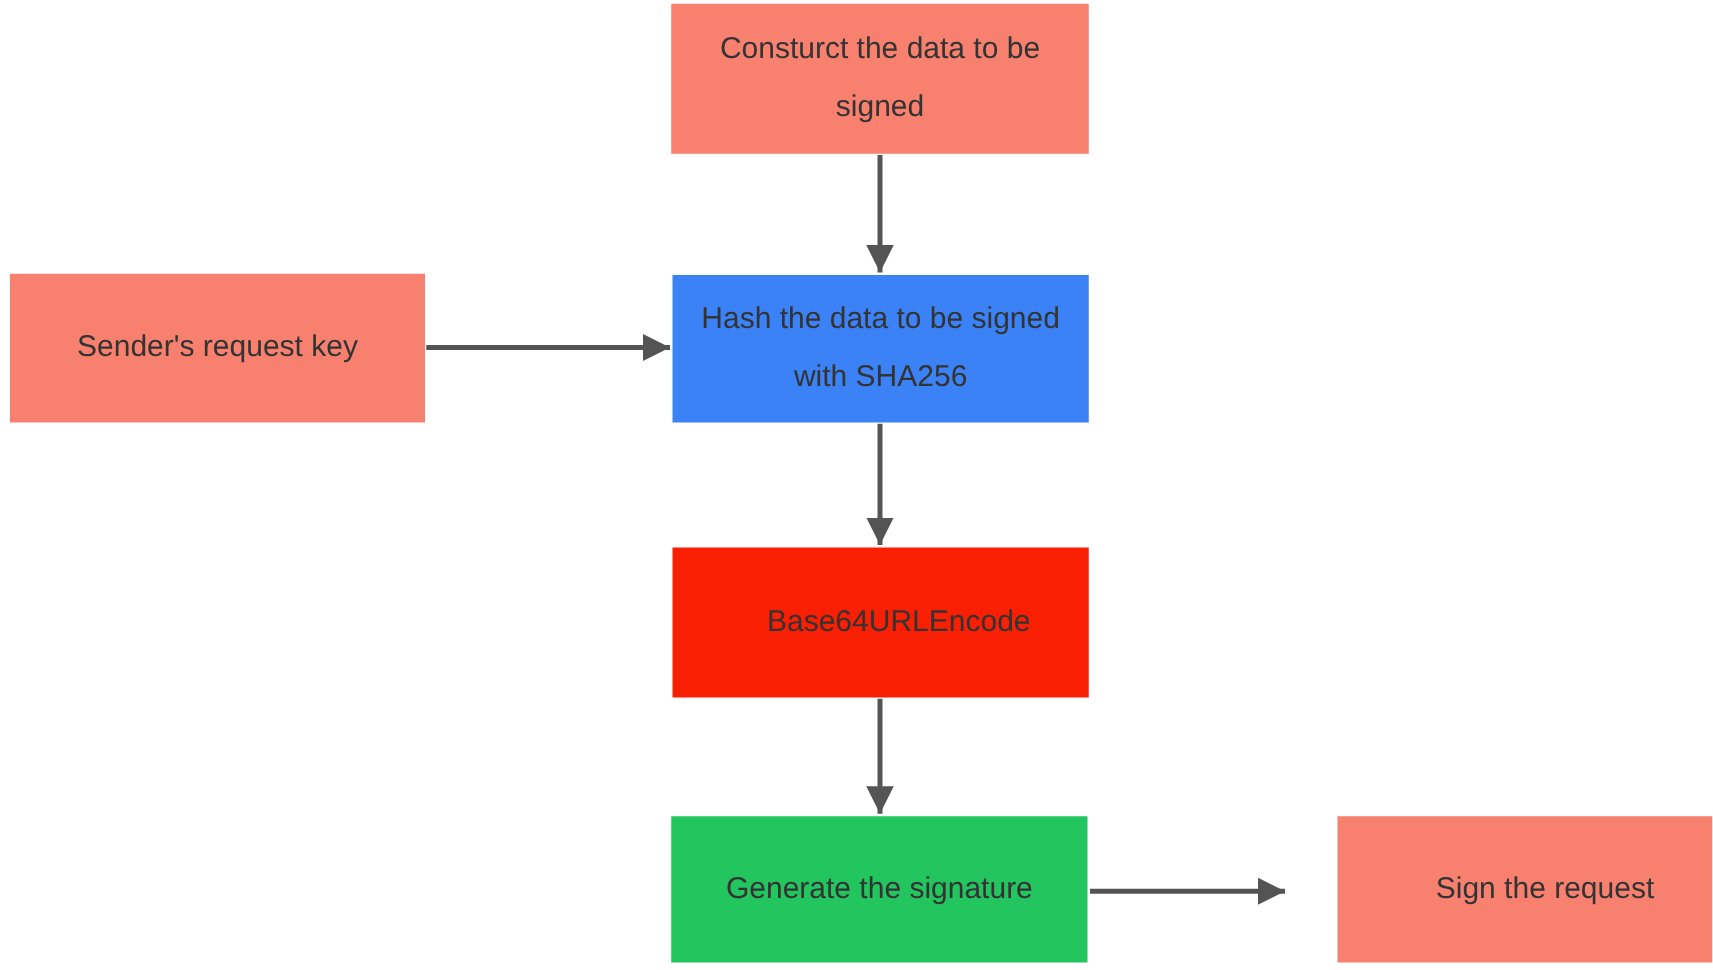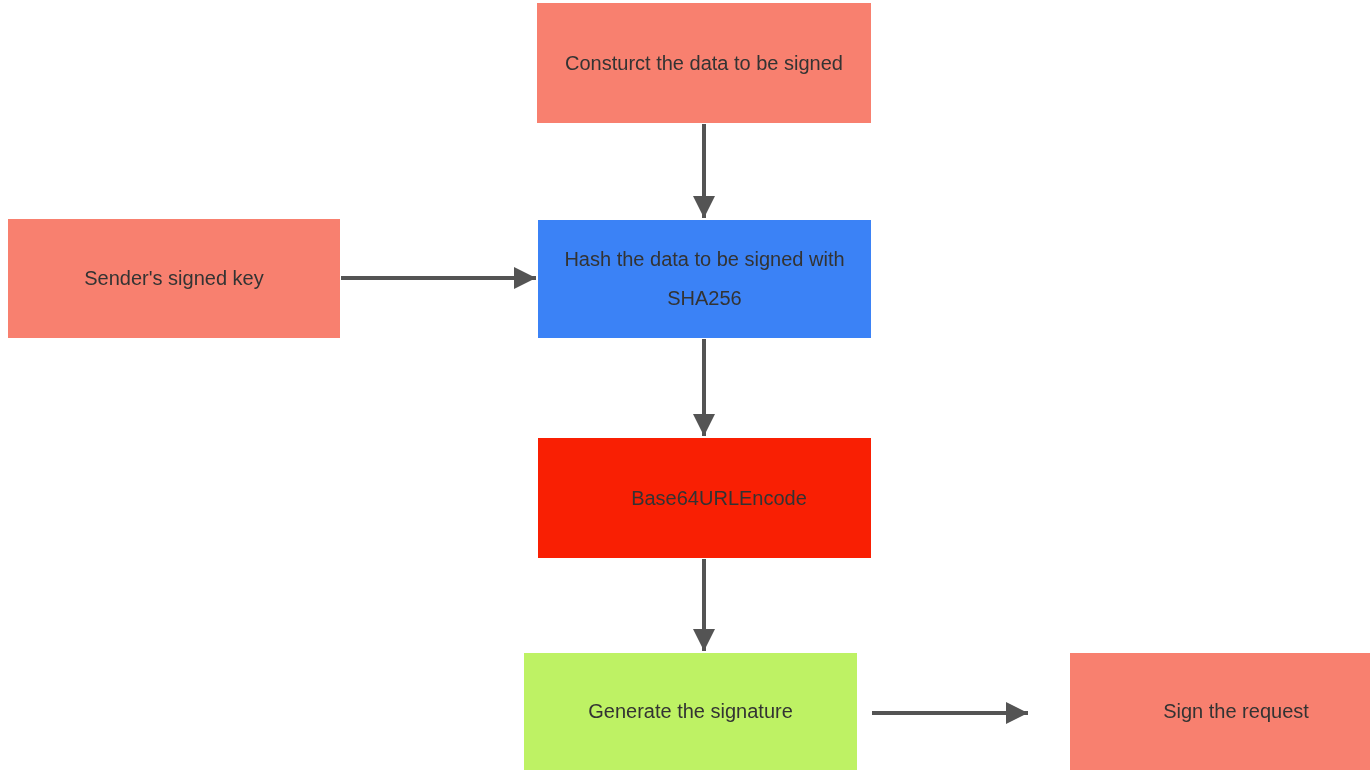--- a/index.html
+++ b/index.html
@@ -26,21 +26,21 @@
   .node {
     position: absolute;
     display: flex;
     align-items: center;
     justify-content: center;
     text-align: center;
     box-sizing: border-box;
     padding: 0 14px;
   }
   .node-label {
-    font-size: 20px;
+    font-size: 24px;
     line-height: 1.95;
     color: #333333;
   }
 </style>
 </head>
 <body>
 
 <div class="canvas">
   <svg class="edges" width="1370" height="776" viewBox="0 0 1370 776" xmlns="http://www.w3.org/2000/svg">
     <defs>
@@ -54,28 +54,28 @@
         <line x1="704" y1="339" x2="704" y2="436" stroke="#545454" stroke-width="4" marker-end="url(#arrowhead)"></line>
         <line x1="704" y1="559" x2="704" y2="651" stroke="#545454" stroke-width="4" marker-end="url(#arrowhead)"></line>
         <line x1="872" y1="713" x2="1028" y2="713" stroke="#545454" stroke-width="4" marker-end="url(#arrowhead)"></line>
       </g>
   </svg>
   <div id="node-layer">
       <div class="node" style="left: 537px; top: 3px; width: 334px; height: 120px; background: rgb(248, 128, 111);">
         <span class="node-label" style="color: rgb(51, 51, 51);">Consturct the data to be signed</span>
       </div>
       <div class="node" style="left: 8px; top: 219px; width: 332px; height: 119px; background: rgb(248, 128, 111);">
-        <span class="node-label" style="color: rgb(51, 51, 51);">Sender's signed key</span>
+        <span class="node-label" style="color: rgb(51, 51, 51);">Sender's request key</span>
       </div>
       <div class="node" style="left: 538px; top: 220px; width: 333px; height: 118px; background: #3b82f6;">
         <span class="node-label" style="color: rgb(51, 51, 51);">Hash the data to be signed with SHA256</span>
       </div>
       <div class="node" style="left: 538px; top: 438px; width: 333px; height: 120px; background: rgb(249, 31, 3); padding-left: 43px;">
         <span class="node-label" style="color: rgb(51, 51, 51);">Base64URLEncode</span>
       </div>
-      <div class="node" style="left: 524px; top: 653px; width: 333px; height: 117px; background: #bef264;">
+      <div class="node" style="left: 537px; top: 653px; width: 333px; height: 117px; background: #22c55e;">
         <span class="node-label" style="color: rgb(51, 51, 51);">Generate the signature</span>
       </div>
       <div class="node" style="left: 1030px; top: 653px; width: 332px; height: 117px; background: rgb(248, 128, 111); margin-left: 40px;">
         <span class="node-label" style="color: rgb(51, 51, 51);">Sign the request</span>
       </div>
     </div>
 </div>
 
 </body></html>

